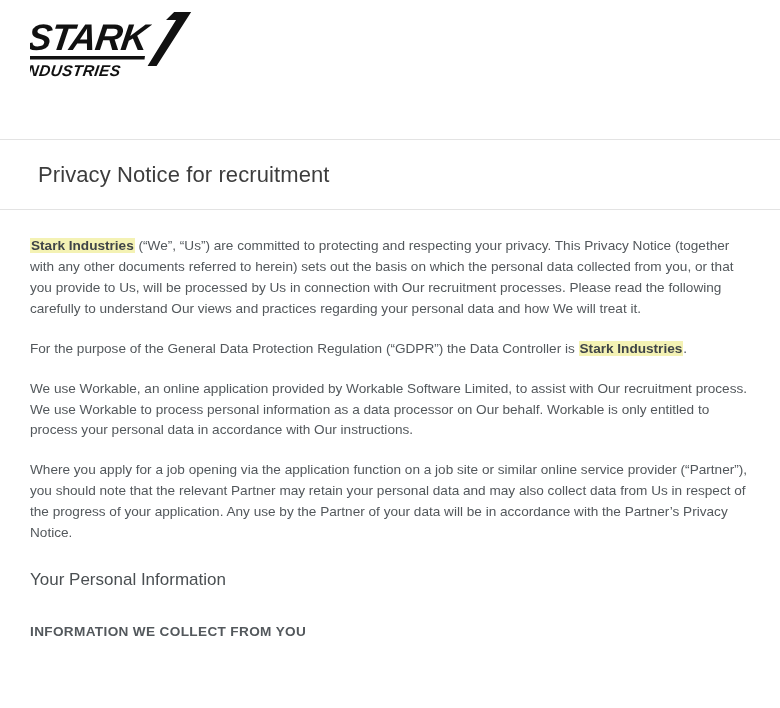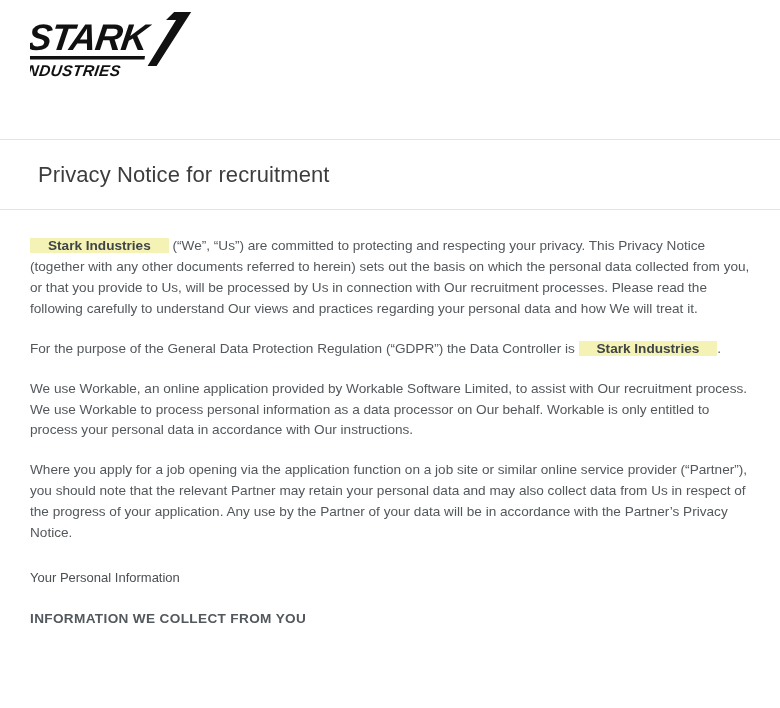--- a/index.html
+++ b/index.html
@@ -65,27 +65,27 @@
     margin: 0 0 19px 0;
     font-size: 13.6px;
     line-height: 1.54;
     color: #53585c;
     max-width: 722px;
   }
   .hl {
     background: #f4f2b4;
     font-weight: bold;
     color: #3f4447;
-    padding: 0 18px;
+    padding: 0 1px;
   }
   .section-heading {
-    font-size: 13px;
+    font-size: 17px;
     font-weight: 400;
     color: #4a4f52;
-    margin: 26px 0 24px 0;
+    margin: 26px 0 32px 0;
   }
   .subheading {
     font-size: 12px;
     font-weight: bold;
     letter-spacing: 0.35px;
     color: #53585c;
     margin: 0;
   }
 </style>
 </head>

